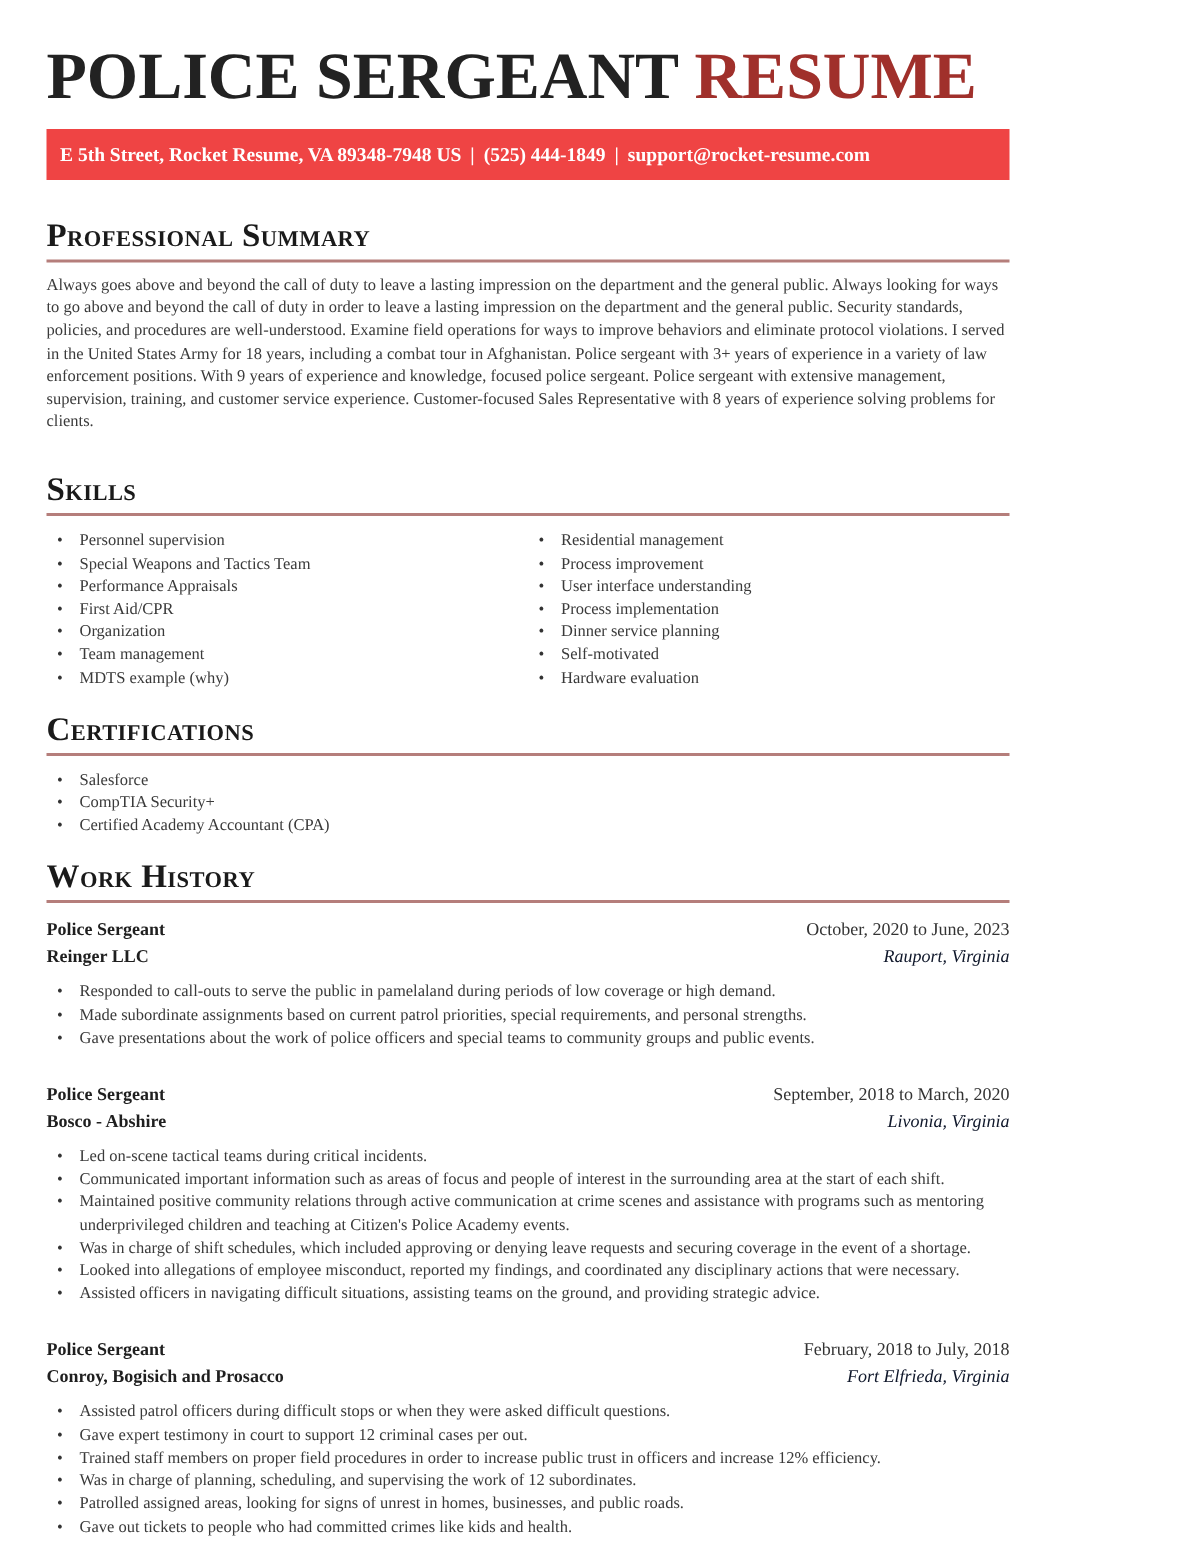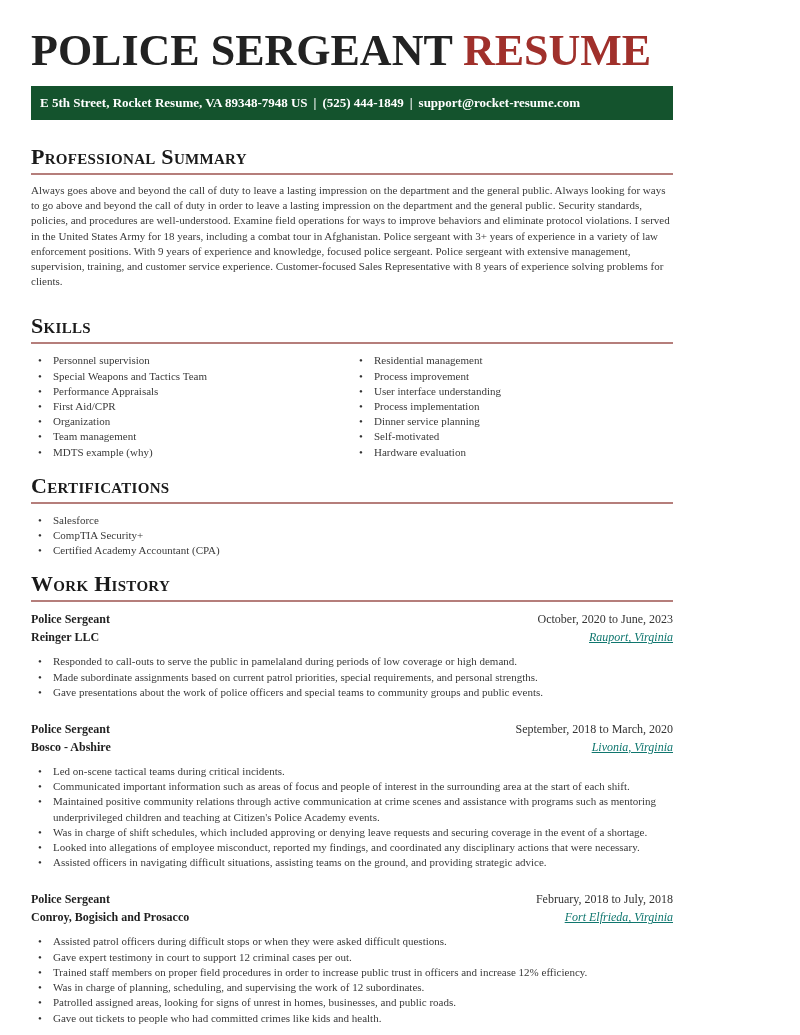--- a/index.html
+++ b/index.html
@@ -1,34 +1,34 @@
 <!DOCTYPE html>
 <html><head>
   <meta charset="utf-8">
   <style>
     * { box-sizing: border-box; margin: 0; padding: 0; }
     html, body { width: 800px; height: 1035px; overflow: hidden; background: #ffffff; }
     body { font-family: "Liberation Serif", "DejaVu Serif", serif; color: #2b2b2b; }
     .page { position: relative; width: 704px; padding: 0 31px 0 31px; }
     .title { margin-top: 28px; height: 46px; font-size: 44px; font-weight: bold; line-height: 46px; letter-spacing: 0px; color: #222222; white-space: nowrap; }
     .title .accent { color: #a0302b; }
-    .contact-bar { margin-top: 12px; height: 34px; background: #14532d; color: #ffffff; font-size: 13px; font-weight: bold; line-height: 34px; padding-left: 9px; white-space: nowrap; }
+    .contact-bar { margin-top: 12px; height: 34px; background: #ef4444; color: #ffffff; font-size: 13px; font-weight: bold; line-height: 34px; padding-left: 9px; white-space: nowrap; }
     .contact-bar .sep { padding: 0 6px; }
     .section-title { font-size: 22px; font-weight: bold; font-variant: small-caps; color: #1a1a1a; line-height: 26px; letter-spacing: 0.3px; }
     .rule { height: 2px; background: #b57e7b; margin-top: 3px; }
     .summary { font-size: 11px; line-height: 15.2px; color: #3a3a3a; margin-top: 8px; text-align: left; }
     .skills { display: flex; margin-top: 9px; }
     .skills ul { width: 363px; }
     ul.bullets { list-style: none; }
     ul.bullets li { position: relative; padding-left: 22px; font-size: 11px; line-height: 15.2px; color: #3a3a3a; }
     ul.bullets li::before { content: "\2022"; position: absolute; left: 7px; top: 0; color: #333; font-size: 11px; }
     .job-head { display: flex; justify-content: space-between; font-size: 12px; line-height: 18px; }
     .job-title, .job-company { font-weight: bold; color: #1f1f1f; }
     .job-dates { color: #333; }
-    .job-loc { font-style: italic; color: #0f766e; text-decoration: underline; }
+    .job-loc { font-style: italic; color: #0f172a; }
     .job-bullets { margin-top: 8px; }
   </style>
 </head>
 <body>
 
 <div class="page">
 
   <h1 class="title">
     <span>POLICE SERGEANT</span>
     <span class="accent">RESUME</span>

